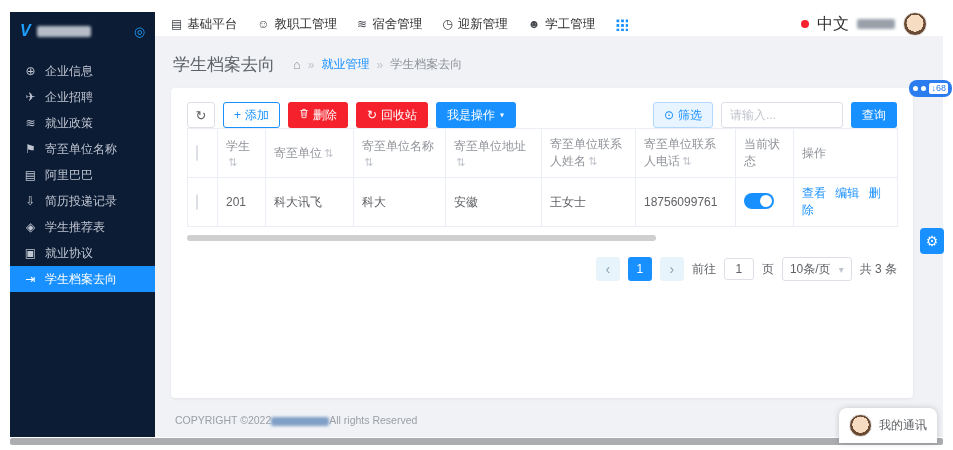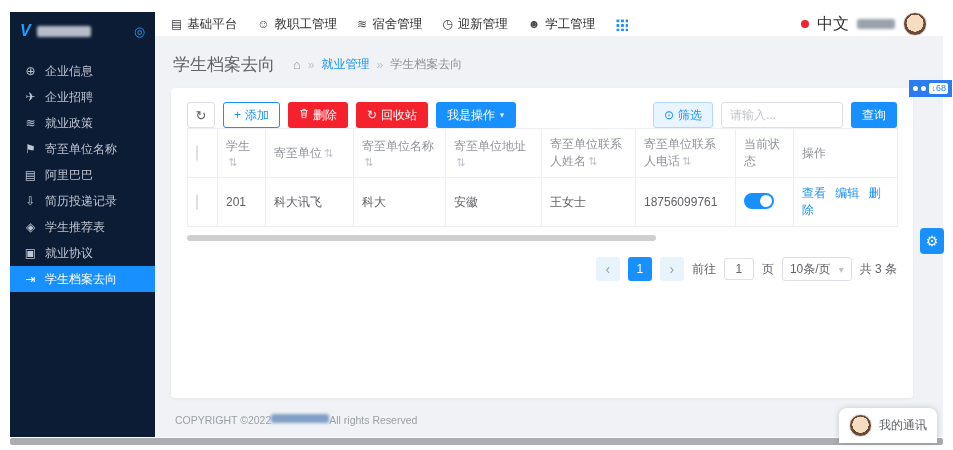--- a/index.html
+++ b/index.html
@@ -73,25 +73,25 @@
 
   
   .pagination { display:flex; justify-content:flex-end; align-items:center; gap:8px; margin-top:16px; font-size:12px; color:#606266; }
   .pg-btn { width:24px; height:24px; border-radius:3px; background:#e7f4fb; color:#8aa2b3; display:flex; align-items:center; justify-content:center; font-size:14px; cursor:pointer; }
   .pg-cur { width:24px; height:24px; border-radius:3px; background:#1890ff; color:#fff; display:flex; align-items:center; justify-content:center; cursor:pointer; }
   .goto-input { width:30px; height:22px; border:1px solid #dcdfe6; border-radius:3px; text-align:center; font-size:12px; color:#606266; outline:none; }
   .size-select { height:24px; border:1px solid #dcdfe6; border-radius:3px; padding:0 7px; display:flex; align-items:center; gap:8px; color:#606266; cursor:pointer; background:#fff; }
   .size-select .caret { color:#c0c4cc; }
 
   
-  .footer-line { margin:16px 0 11px 4px; font-size:10.5px; color:#9aa0a6; display:flex; align-items:flex-start; }
+  .footer-line { margin:16px 0 11px 4px; font-size:10.5px; color:#9aa0a6; display:flex; align-items:flex-end; }
   .redacted-footer { width:58px; height:9px; background:#7f9fc6; }
 
   
-  .float-badge { position:absolute; right:1px; top:80px; background:#2b7cee; border-radius:0; height:17px; padding:0 4px;
+  .float-badge { position:absolute; right:1px; top:80px; background:#2b7cee; border-radius:8px; height:17px; padding:0 4px;
     display:flex; align-items:center; gap:3px; cursor:pointer; }
   .float-badge .dot { width:5px; height:5px; border-radius:50%; background:#fff; }
   .badge-num { background:#fff; color:#2b7cee; font-size:9px; line-height:11px; border-radius:2px; padding:0 2px; }
   .settings-fab { position:absolute; right:9px; top:228px; width:24px; height:26px; background:#1890ff; border-radius:4px;
     color:#fff; display:flex; align-items:center; justify-content:center; font-size:14px; cursor:pointer; }
   .chat-widget { position:absolute; right:16px; bottom:7px; height:35px; background:#fff; border-radius:8px 8px 0 0;
     box-shadow:0 0 6px rgba(0,0,0,.18); display:flex; align-items:center; gap:7px; padding:0 10px; z-index:5; cursor:pointer; }
   .chat-avatar { width:23px; height:23px; border-radius:50%; border:1px solid #e4e4e4;
     background:radial-gradient(circle at 50% 46%, #f6dcc0 0 52%, #6b4a33 53% 100%); }
   .chat-label { font-size:12px; color:#606266; }

